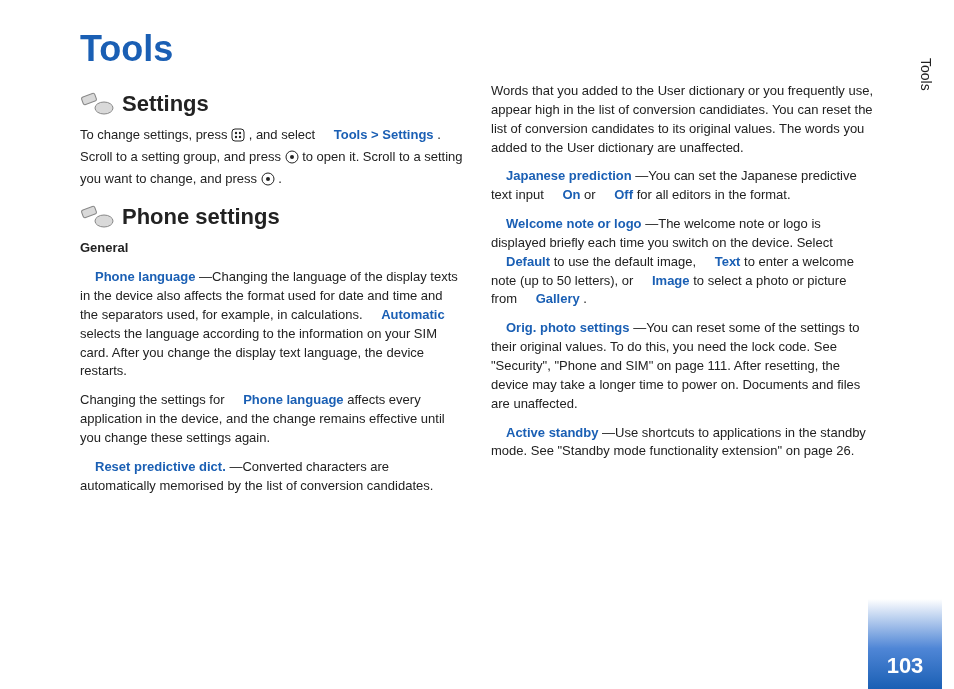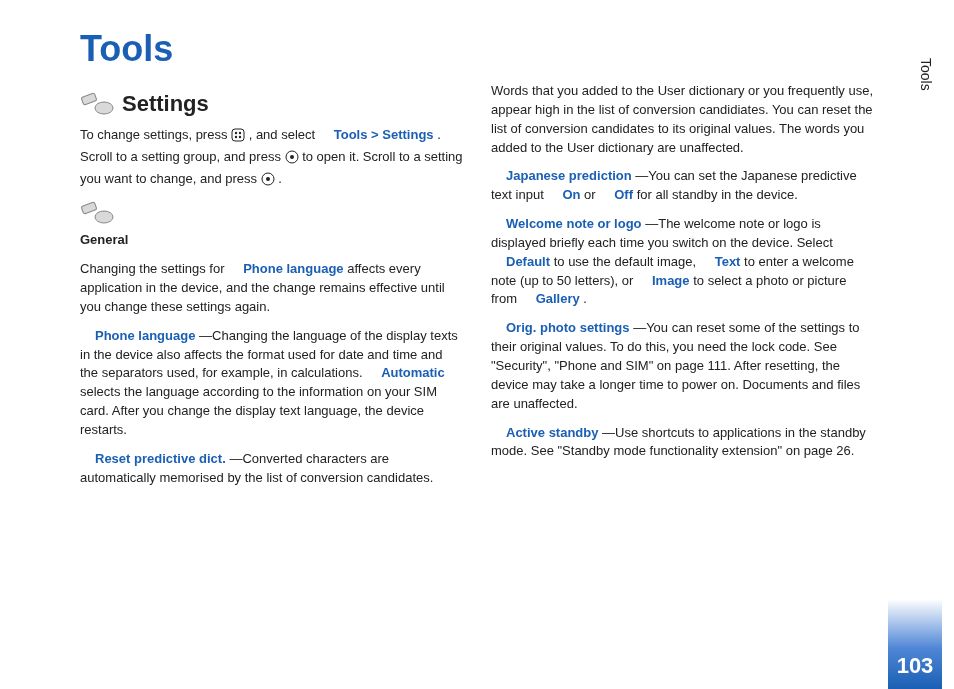--- a/index.html
+++ b/index.html
@@ -57,21 +57,21 @@
     right: 20px;
     writing-mode: vertical-rl;
     font-size: 14px;
     color: #222;
   }
   
   .footer-strip {
     position: absolute;
     right: 12px;
     bottom: 0;
-    width: 54px;
+    width: 74px;
     height: 90px;
     background: linear-gradient(to bottom, #ffffff 0%, #4f86d6 55%, #1a5fb4 100%);
     color: #fff;
     display: flex;
     align-items: flex-end;
     justify-content: center;
     padding-bottom: 10px;
     box-sizing: border-box;
     font-size: 22px;
     font-weight: 700;
@@ -126,50 +126,51 @@
       <span>.</span>
     </p>
 
     <div class="sec-row">
       <span class="tool-icon">
         <svg width="34" height="24" viewBox="0 0 34 24">
           <ellipse cx="24" cy="16" rx="9" ry="6" fill="#d9d9d9" stroke="#888"></ellipse>
           <rect x="2" y="3" width="14" height="8" rx="2" fill="#d9d9d9" stroke="#888" transform="rotate(-20 9 7)"></rect>
         </svg>
       </span>
+      <span class="sec-title">Phone settings</span>
     </div>
 
     <p class="subhead">General</p>
-
-    <p>
-      <span>Changing the settings for </span>
-      <span class="blue">Phone language</span>
-      <span> affects every application in the device, and the change remains effective until you change these settings again.</span>
-    </p>
 
     <p>
       <span class="blue">Phone language</span>
       <span>—Changing the language of the display texts in the device also affects the format used for date and time and the separators used, for example, in calculations. </span>
       <span class="blue">Automatic</span>
       <span> selects the language according to the information on your SIM card. After you change the display text language, the device restarts.</span>
+    </p>
+
+    <p>
+      <span>Changing the settings for </span>
+      <span class="blue">Phone language</span>
+      <span> affects every application in the device, and the change remains effective until you change these settings again.</span>
     </p>
 
 
     <p>
       <span class="blue">Reset predictive dict.</span>
       <span>—Converted characters are automatically memorised by the list of conversion candidates. Words that you added to the User dictionary or you frequently use, appear high in the list of conversion candidiates. You can reset the list of conversion candidates to its original values. The words you added to the User dictionary are unaffected.</span>
     </p>
 
     <p>
       <span class="blue">Japanese prediction</span>
       <span>—You can set the Japanese predictive text input </span>
       <span class="blue">On</span>
       <span> or </span>
       <span class="blue">Off</span>
-      <span> for all standby in the device.</span>
+      <span> for all editors in the format.</span>
     </p>
 
     <p>
       <span class="blue">Welcome note or logo</span>
       <span>—The welcome note or logo is displayed briefly each time you switch on the device. Select </span>
       <span class="blue">Default</span>
       <span> to use the default image, </span>
       <span class="blue">Text</span>
       <span> to enter a welcome note (up to 50 letters), or </span>
       <span class="blue">Image</span>

